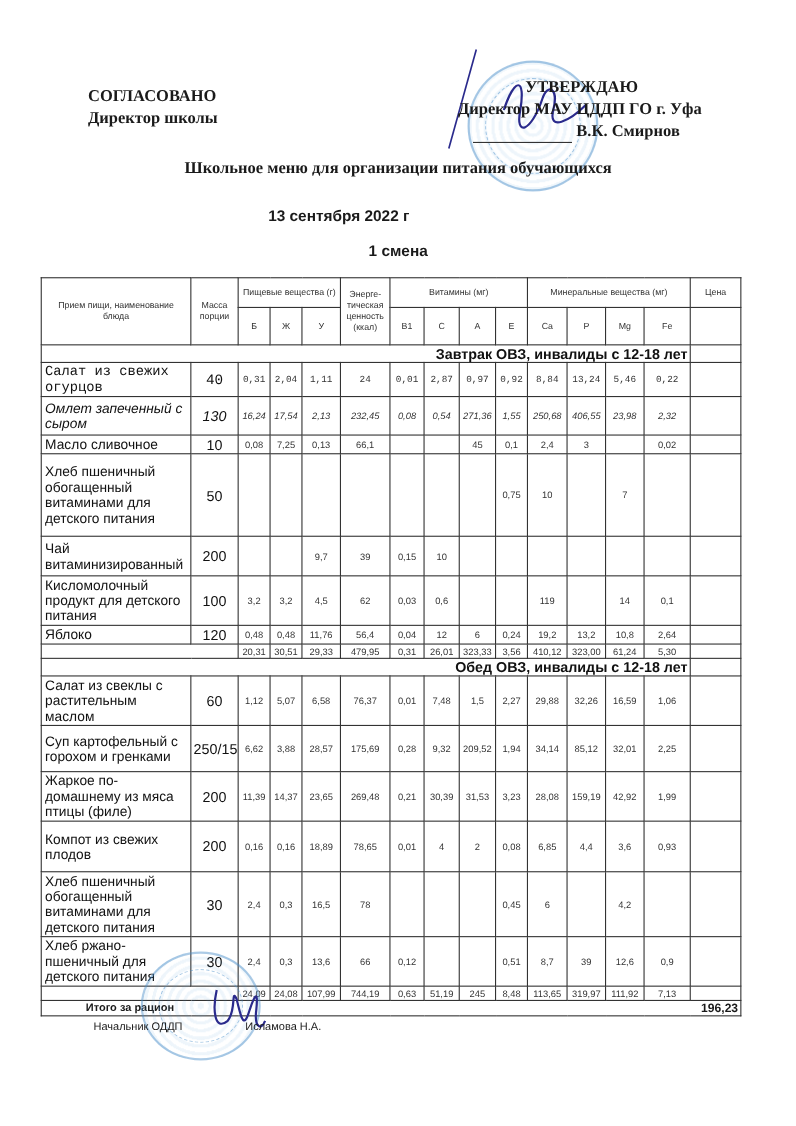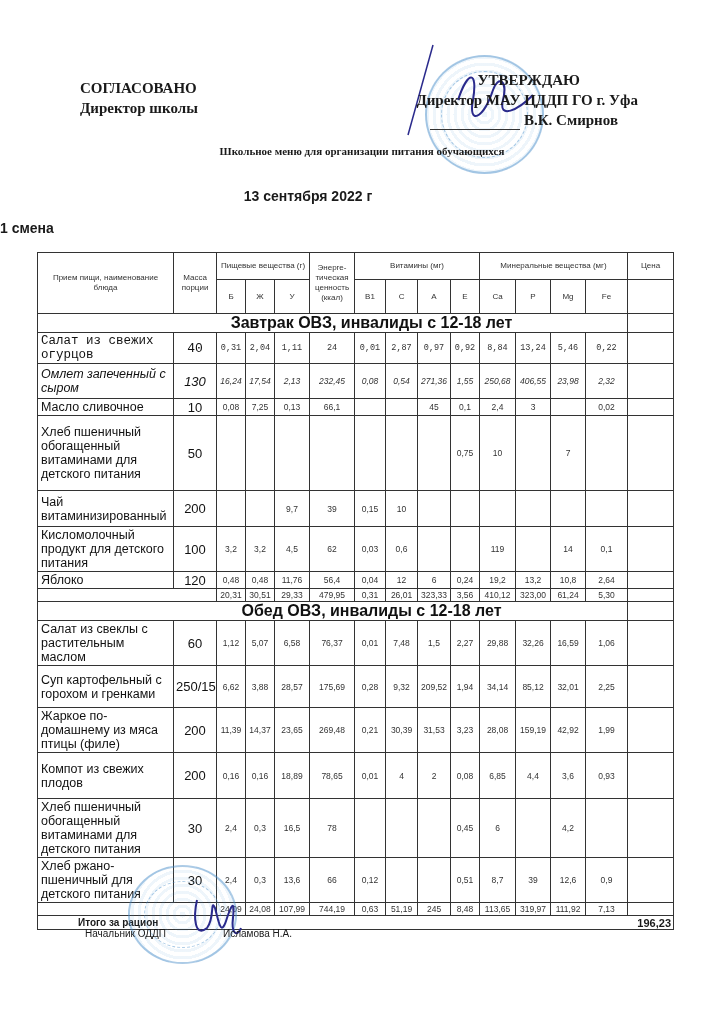--- a/index.html
+++ b/index.html
@@ -4,36 +4,36 @@
 <style>
   html, body { margin:0; padding:0; background:#ffffff; }
   body { width:724px; height:1024px; position:relative; overflow:hidden; color:#1a1a1a; }
   .serif { font-family: "Liberation Serif", "DejaVu Serif", serif; }
   .sans { font-family: "Liberation Sans", "DejaVu Sans", sans-serif; }
   #approve-left { position:absolute; left:80px; top:78px; font-size:15px; font-weight:bold; line-height:20px; }
   #approve-right { position:absolute; left:388px; top:70px; width:250px; text-align:right; font-size:15px; font-weight:bold; line-height:20px; }
   #approve-right .title-line { text-align:right; padding-right:58px; }
   #approve-right .name-line { display:flex; justify-content:flex-end; align-items:flex-end; }
   #approve-right .sig-line { display:inline-block; width:90px; border-bottom:1px solid #333; margin-right:4px; height:14px; }
-  #doc-title { position:absolute; left:0; width:724px; top:145px; text-align:center; font-size:11px; font-weight:bold; }
+  #doc-title { position:absolute; left:0; width:724px; top:145px; text-align:center; font-size:15px; font-weight:bold; }
   #doc-date { position:absolute; left:0; width:616px; top:188px; text-align:center; font-size:14px; font-weight:bold; }
-  #doc-shift { position:absolute; left:0; width:724px; top:220px; text-align:left; font-size:14px; font-weight:bold; }
+  #doc-shift { position:absolute; left:0; width:724px; top:220px; text-align:center; font-size:14px; font-weight:bold; }
   .stamp { position:absolute; border-radius:50%; border:2px solid rgba(70,140,200,0.45);
            background: repeating-radial-gradient(circle, rgba(90,160,215,0.10) 0 3px, rgba(255,255,255,0) 3px 7px); }
   .stamp::after { content:""; position:absolute; inset:14px; border-radius:50%; border:1px dashed rgba(70,140,200,0.45); }
   #stamp-top { left:425px; top:55px; width:115px; height:115px; }
   #stamp-bottom { left:128px; top:865px; width:105px; height:95px; }
   .signature { position:absolute; }
   #menu-table { position:absolute; left:37px; top:252px; width:636px; border-collapse:collapse; table-layout:fixed; }
   #menu-table td, #menu-table th { border:1px solid #333; padding:0 2px; text-align:center; vertical-align:middle; font-weight:normal; }
   #menu-table th { font-size:8px; color:#333; line-height:10px; }
   #menu-table td.val { font-size:8.5px; color:#333; }
   #menu-table td.name { text-align:left; font-size:12.5px; line-height:14px; padding:1px 3px; color:#111; }
   #menu-table td.mass { font-size:13px; color:#111; }
-  #menu-table td.section { font-size:16px; font-weight:bold; text-align:center; padding-left:80px; height:15px; color:#111; }
+  #menu-table td.section { font-size:13px; font-weight:bold; text-align:right; padding-left:80px; height:15px; color:#111; }
   #menu-table td.total-label { font-size:10px; font-weight:bold; text-align:left; padding-left:40px; }
   #menu-table td.price-total { font-size:11px; font-weight:bold; text-align:right; padding-right:2px; }
   #footer-sign { position:absolute; left:85px; top:928px; font-size:10px; }
   #footer-sign span { position:absolute; white-space:nowrap; }
 </style>
 </head>
 <body>
 
 <div id="approve-left" class="serif">
   <div>СОГЛАСОВАНО</div>

